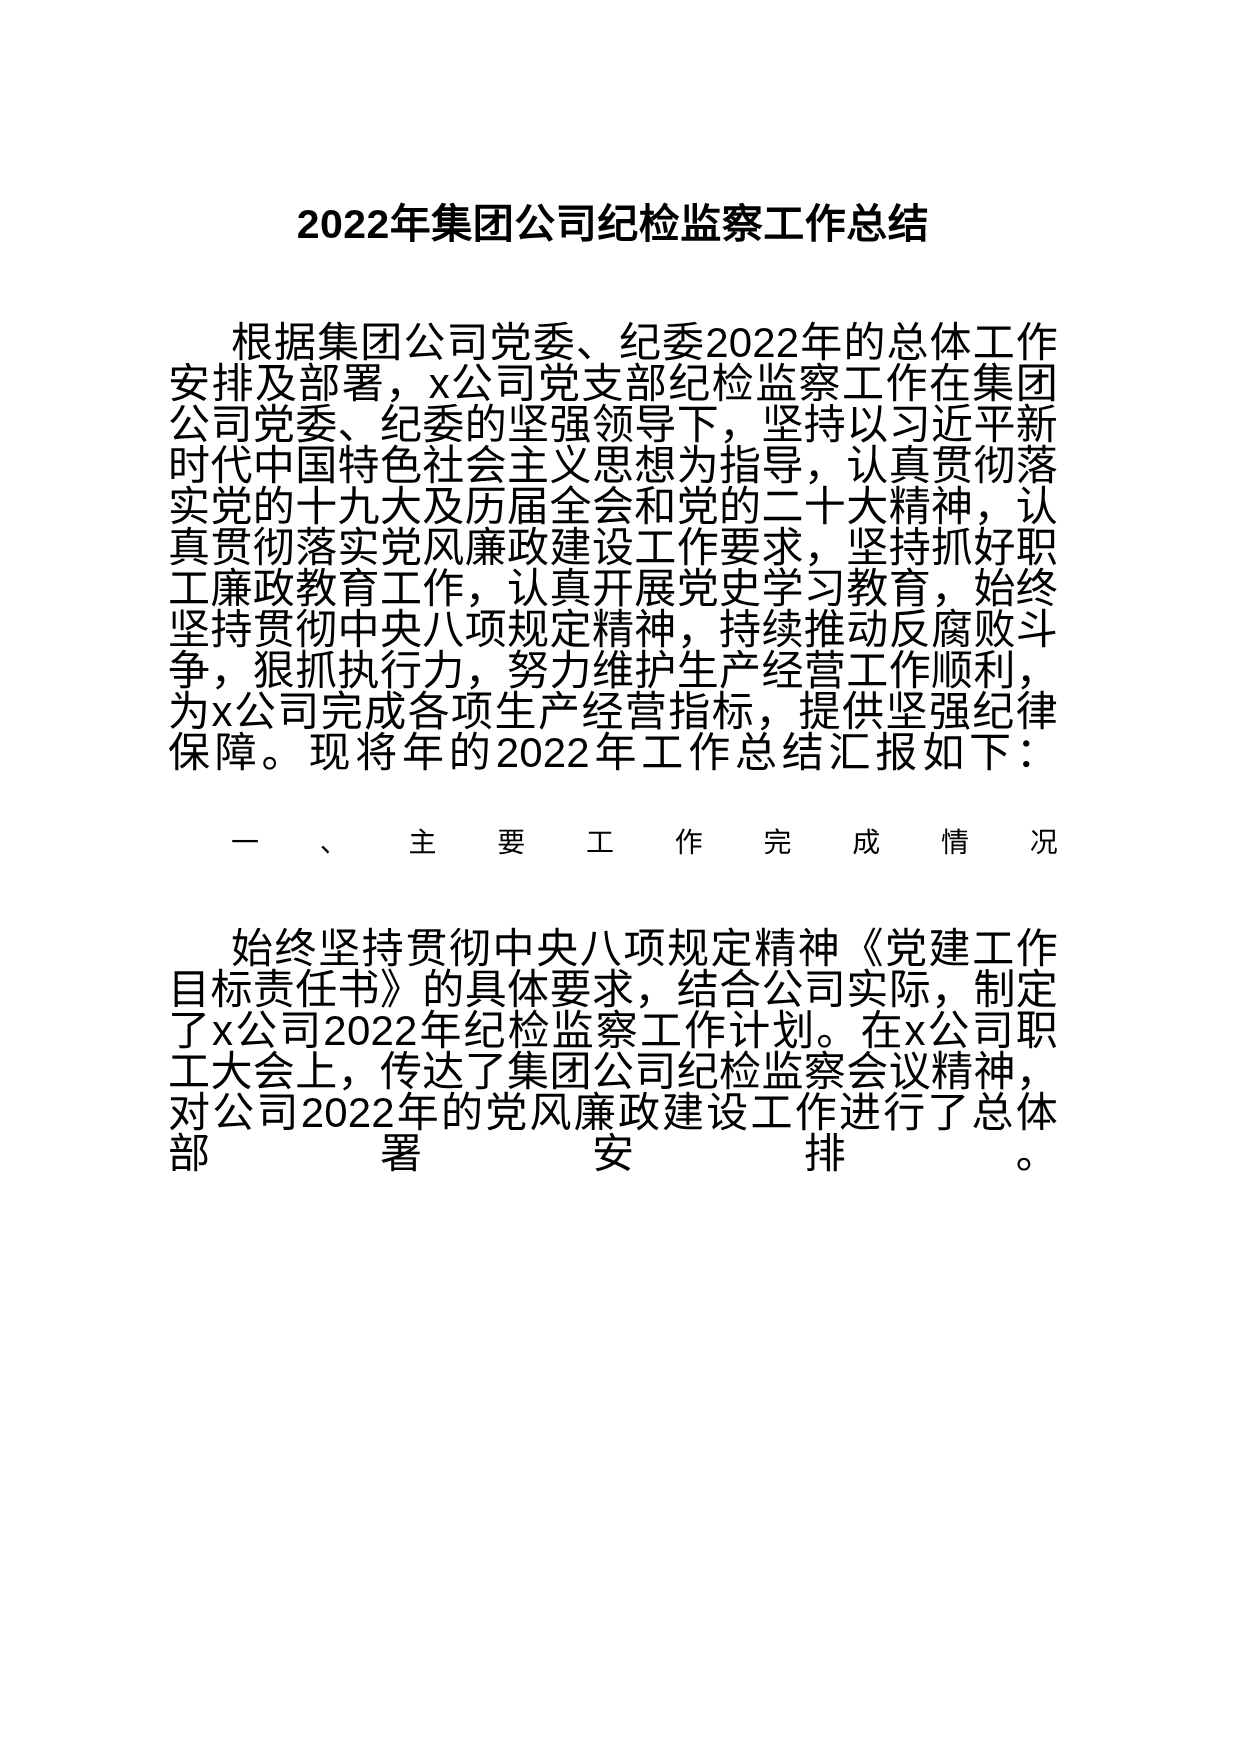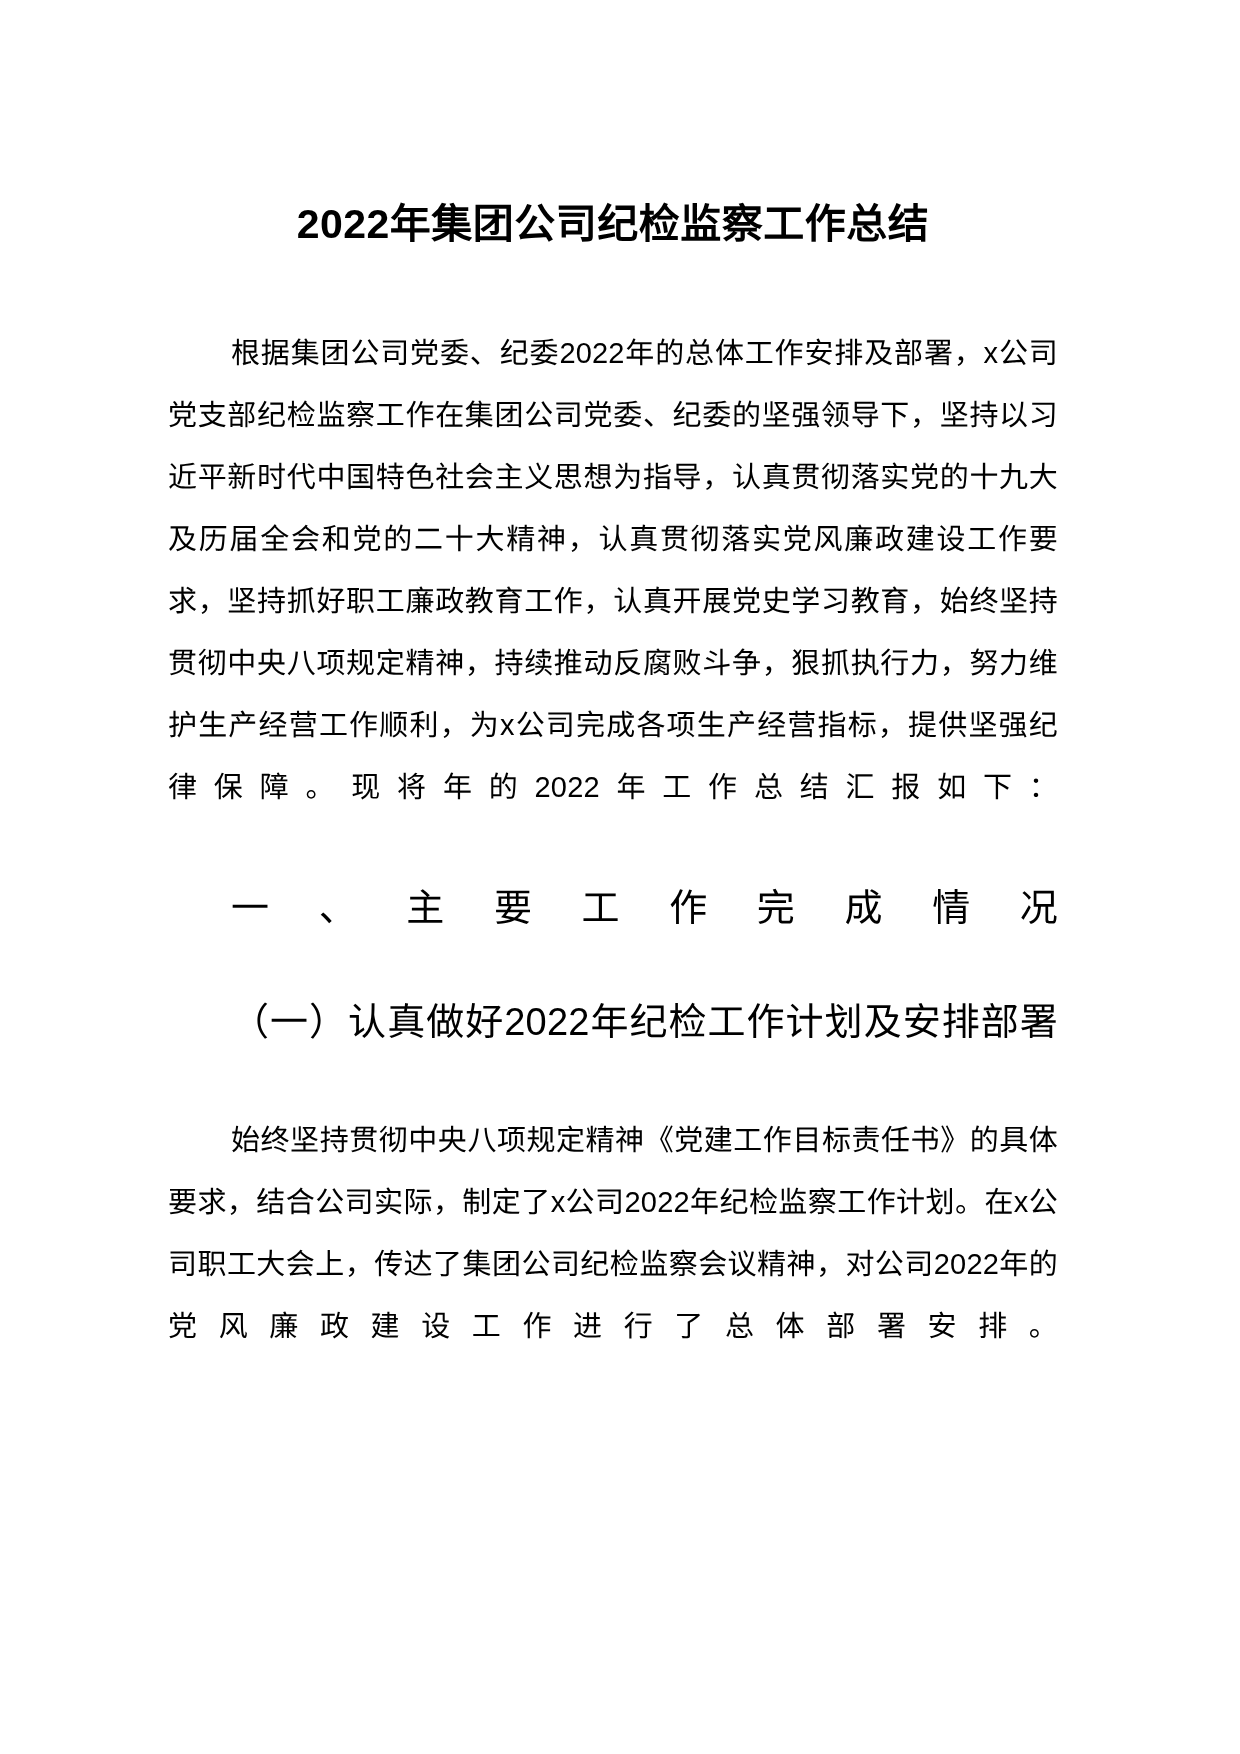--- a/index.html
+++ b/index.html
@@ -52,33 +52,33 @@
   .body-block {
     position: absolute;
     left: 0;
     top: 322px;
     width: 890px;
   }
 
   p.para {
     margin: 0;
     padding: 0;
-    font-size: 29px;
-    line-height: 62px;
+    font-size: 42px;
+    line-height: 41px;
     text-align: justify;
     text-justify: inter-character;
     text-indent: 63px;
     letter-spacing: 0.2px;
     word-break: break-all;
   }
 
   p.heading {
     margin: 0;
     padding: 0;
-    font-size: 38px;
+    font-size: 28px;
     line-height: 57.2px;
     text-align: justify;
     text-justify: inter-character;
     text-indent: 63px;
     letter-spacing: 0.2px;
     word-break: break-all;
   }
 
   
   p.para::after,
@@ -95,20 +95,19 @@
   <div class="content">
 
     <h1 class="doc-title">2022年集团公司纪检监察工作总结</h1>
 
     <div class="body-block">
 
       <p class="para">根据集团公司党委、纪委2022年的总体工作安排及部署，x公司党支部纪检监察工作在集团公司党委、纪委的坚强领导下，坚持以习近平新时代中国特色社会主义思想为指导，认真贯彻落实党的十九大及历届全会和党的二十大精神，认真贯彻落实党风廉政建设工作要求，坚持抓好职工廉政教育工作，认真开展党史学习教育，始终坚持贯彻中央八项规定精神，持续推动反腐败斗争，狠抓执行力，努力维护生产经营工作顺利，为x公司完成各项生产经营指标，提供坚强纪律保障。现将年的2022年工作总结汇报如下：</p>
 
       <p class="heading">一、主要工作完成情况</p>
 
-      <p class="heading">（一）认真做好2022年纪检工作计划及安排部署</p>
 
       <p class="para">始终坚持贯彻中央八项规定精神《党建工作目标责任书》的具体要求，结合公司实际，制定了x公司2022年纪检监察工作计划。在x公司职工大会上，传达了集团公司纪检监察会议精神，对公司2022年的党风廉政建设工作进行了总体部署安排。</p>
 
 
     </div>
   </div>
 </div>
 
 </body></html>

